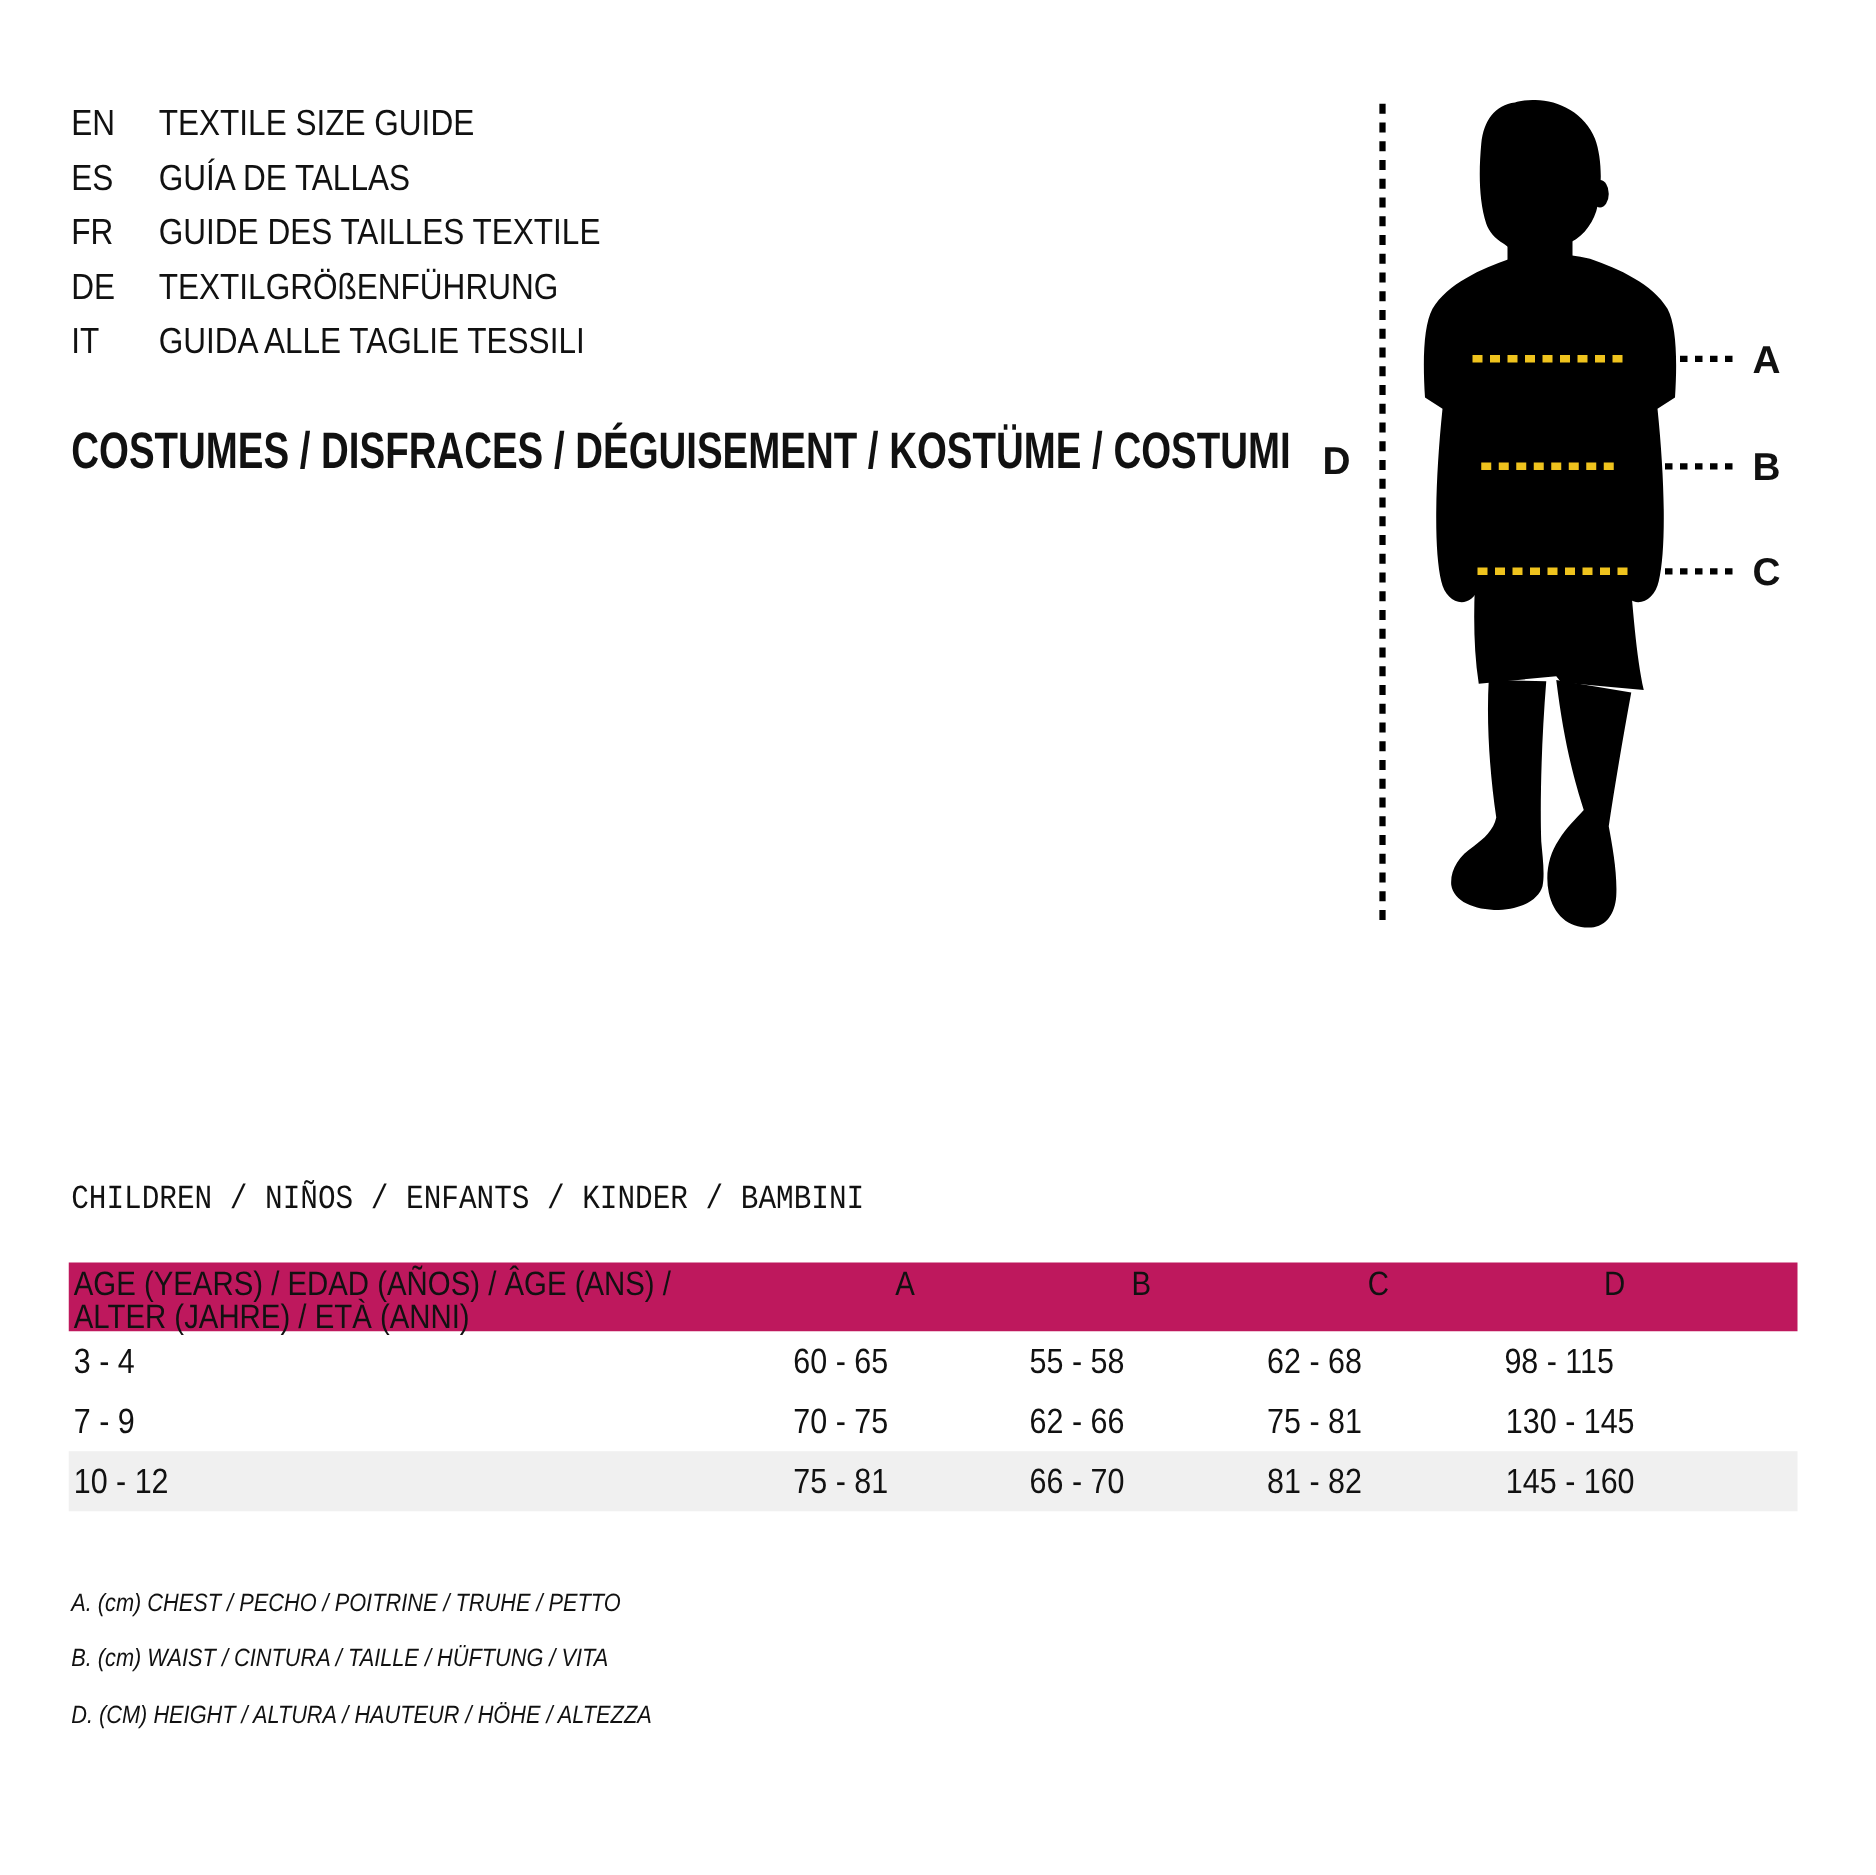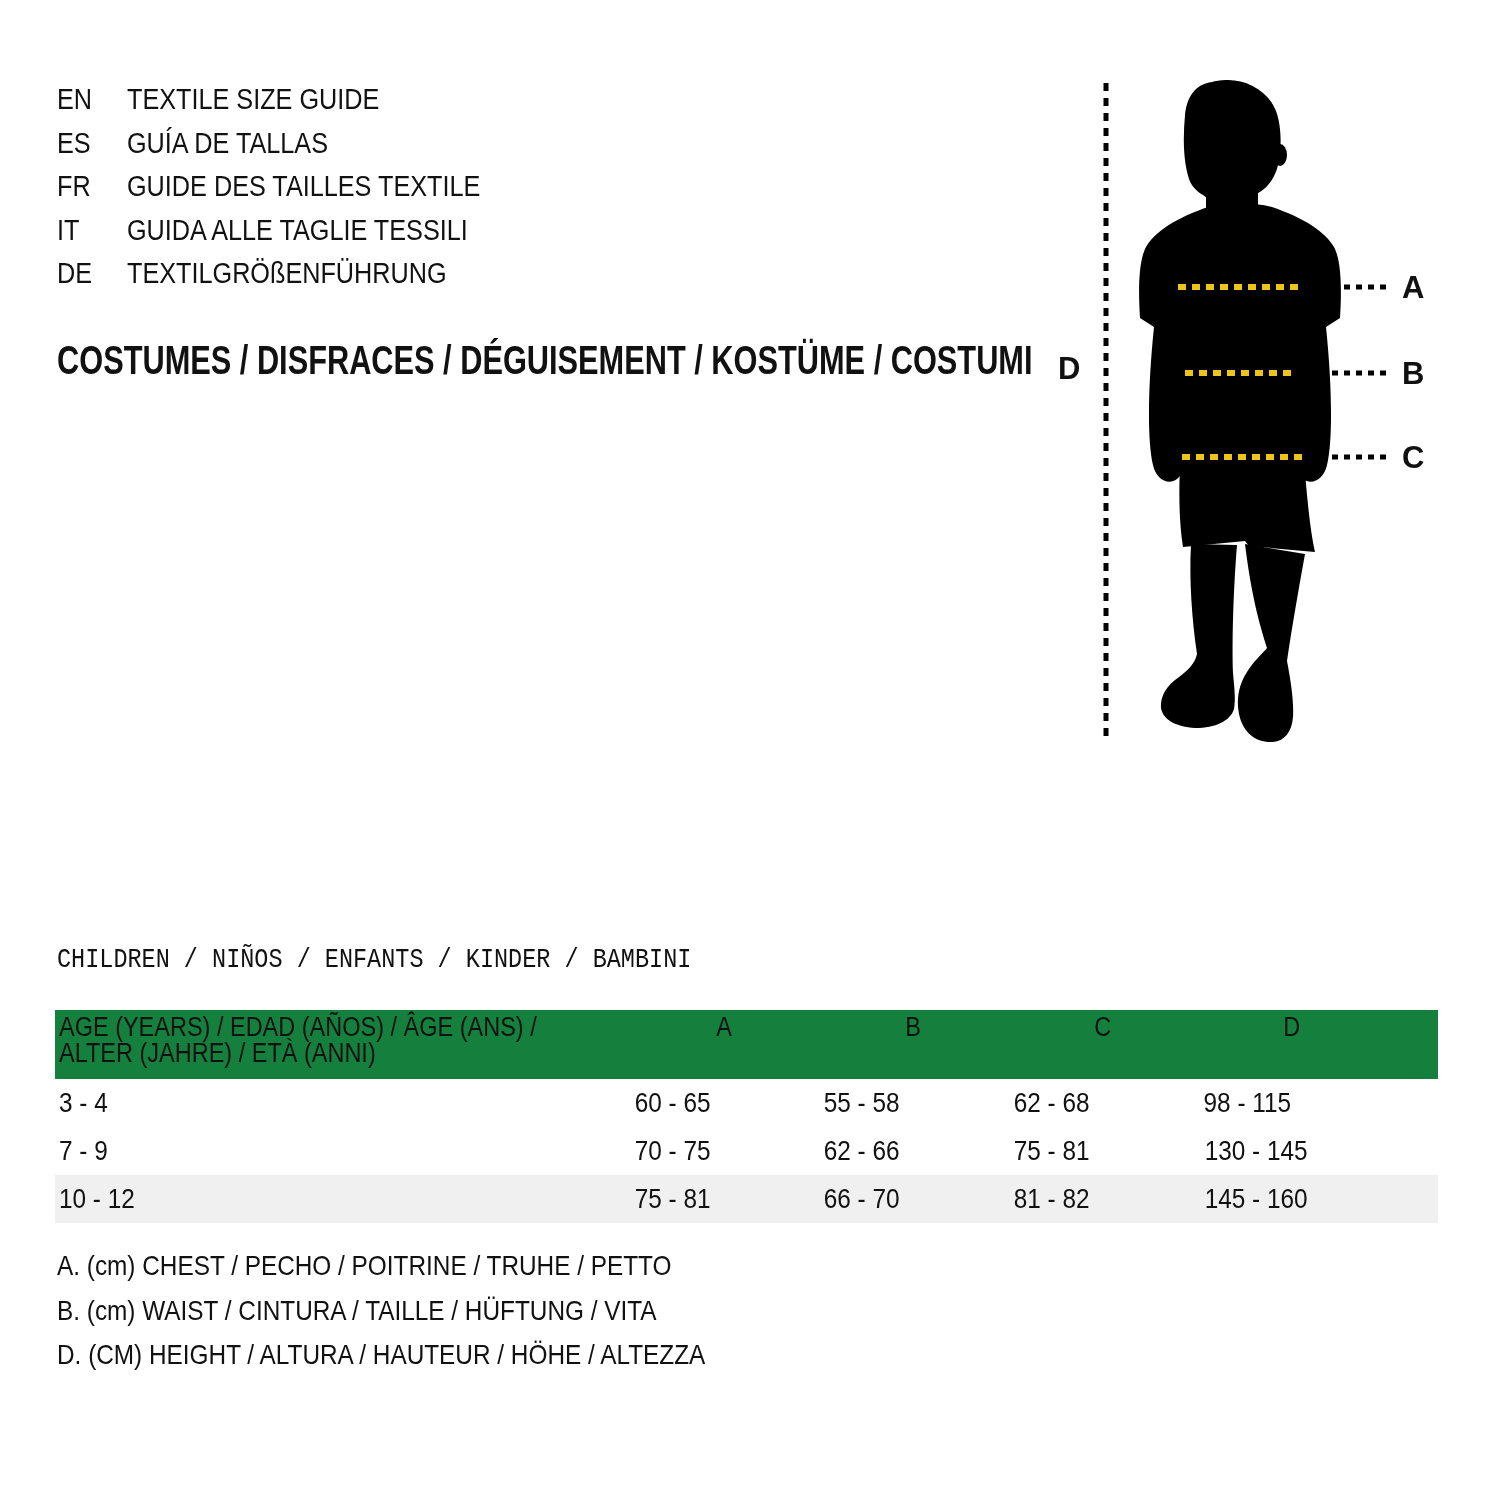--- a/index.html
+++ b/index.html
@@ -26,61 +26,61 @@
   }
 
   
   .figure{position:absolute;left:1040px;top:55px;width:420px;height:710px;}
 
   
   .table-title{position:absolute;left:57px;top:946px;font-size:27px;line-height:28px;font-family:Liberation Mono, monospace;}
   .size-table{position:absolute;left:55px;top:1010px;width:1383px;font-size:27px;}
   .t-header{
     display:grid;grid-template-columns:41.5% 13.7% 13.7% 13.7% 13.7%;
-    background:#15803d;height:69px;box-sizing:border-box;padding-top:4px;
+    background:#be185d;height:55px;box-sizing:border-box;padding-top:4px;
   }
   .t-header .age-head{padding-left:4px;line-height:26px;}
   .t-header .col-letter{text-align:center;line-height:26px;}
   .t-row{
     display:grid;grid-template-columns:41.5% 13.7% 13.7% 13.7% 13.7%;
     height:48px;align-items:center;font-size:28px;
   }
   .t-row.alt{background:#f0f0f0;}
   .t-row .age{padding-left:4px;}
   .t-row .val{text-align:left;}
 
   
   .legend{position:absolute;left:57px;top:1250px;}
-  .legend-row{height:44.5px;display:flex;align-items:flex-start;font-size:28px;}
+  .legend-row{height:44.5px;display:flex;align-items:flex-end;font-size:20px;font-style:italic;}
 </style>
 </head>
 <body>
 
 <div class="canvas">
 
   <div class="langs">
     <div class="lang-row">
       <span class="lang-code"><span class="sq">EN</span></span>
       <span class="sq">TEXTILE SIZE GUIDE</span>
     </div>
     <div class="lang-row">
       <span class="lang-code"><span class="sq">ES</span></span>
       <span class="sq">GUÍA DE TALLAS</span>
     </div>
     <div class="lang-row">
       <span class="lang-code"><span class="sq">FR</span></span>
       <span class="sq">GUIDE DES TAILLES TEXTILE</span>
     </div>
     <div class="lang-row">
+      <span class="lang-code"><span class="sq">DE</span></span>
+      <span class="sq">TEXTILGRÖßENFÜHRUNG</span>
+    </div>
+    <div class="lang-row">
       <span class="lang-code"><span class="sq">IT</span></span>
       <span class="sq">GUIDA ALLE TAGLIE TESSILI</span>
-    </div>
-    <div class="lang-row">
-      <span class="lang-code"><span class="sq">DE</span></span>
-      <span class="sq">TEXTILGRÖßENFÜHRUNG</span>
     </div>
   </div>
 
   <div class="heading">COSTUMES / DISFRACES / DÉGUISEMENT / KOSTÜME / COSTUMI</div>
 
   <svg class="figure" viewBox="0 0 420 710">
 
     <line x1="66" y1="28" x2="66" y2="687" stroke="#000" stroke-width="5" stroke-dasharray="8 7"></line>
 
     <g fill="#000">

